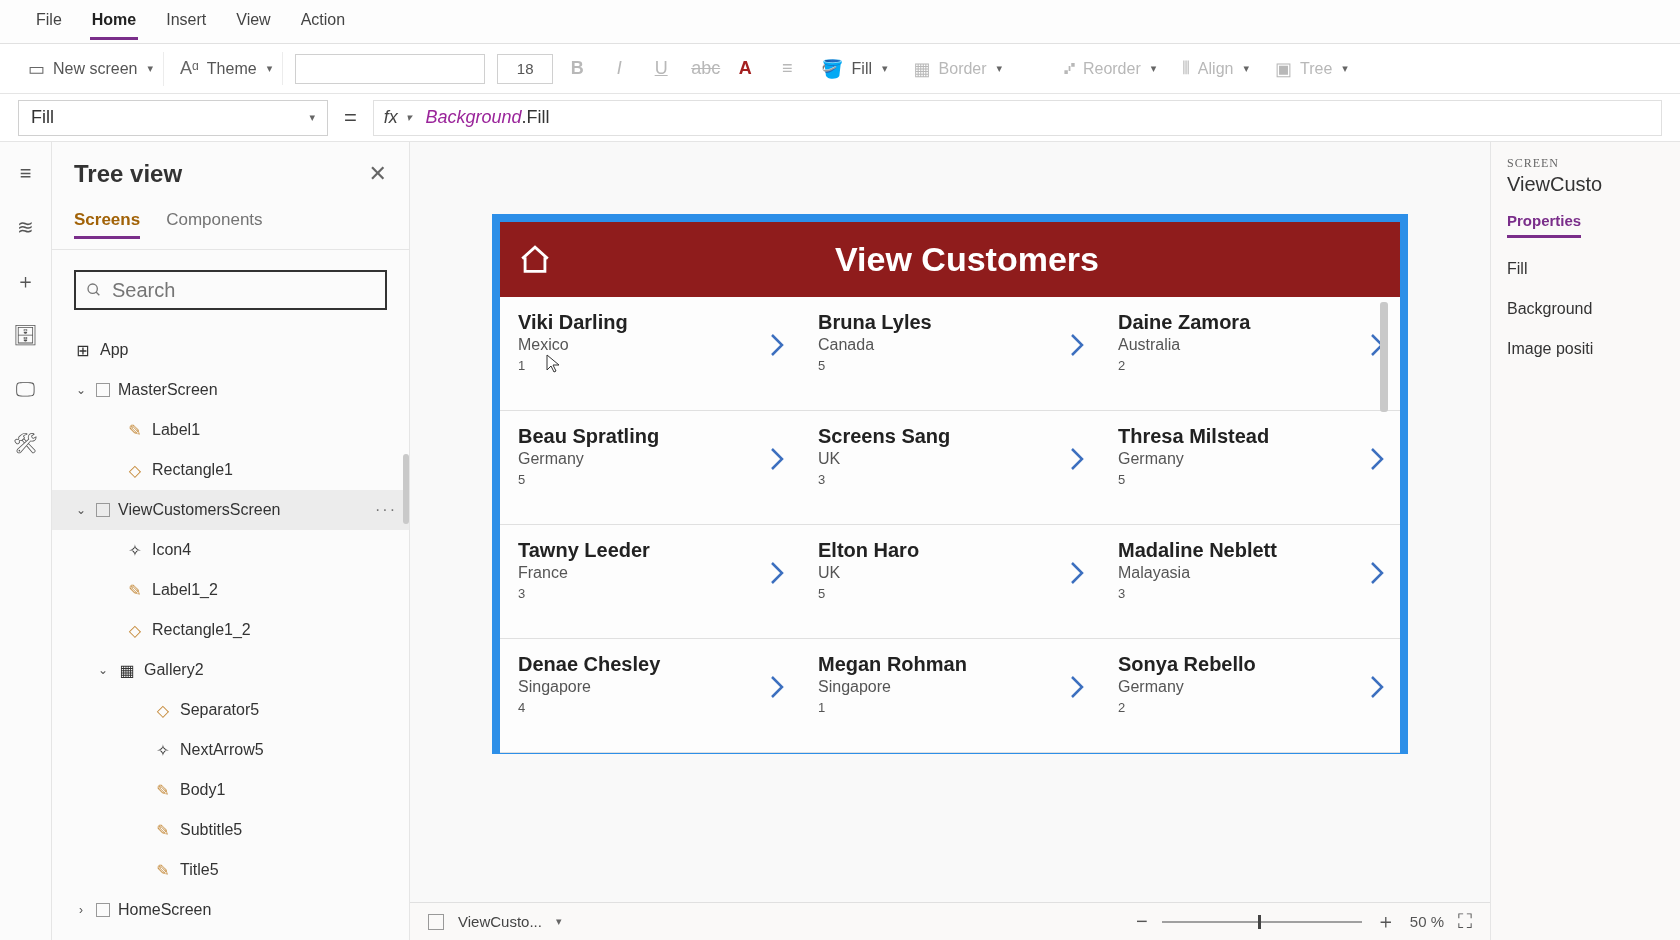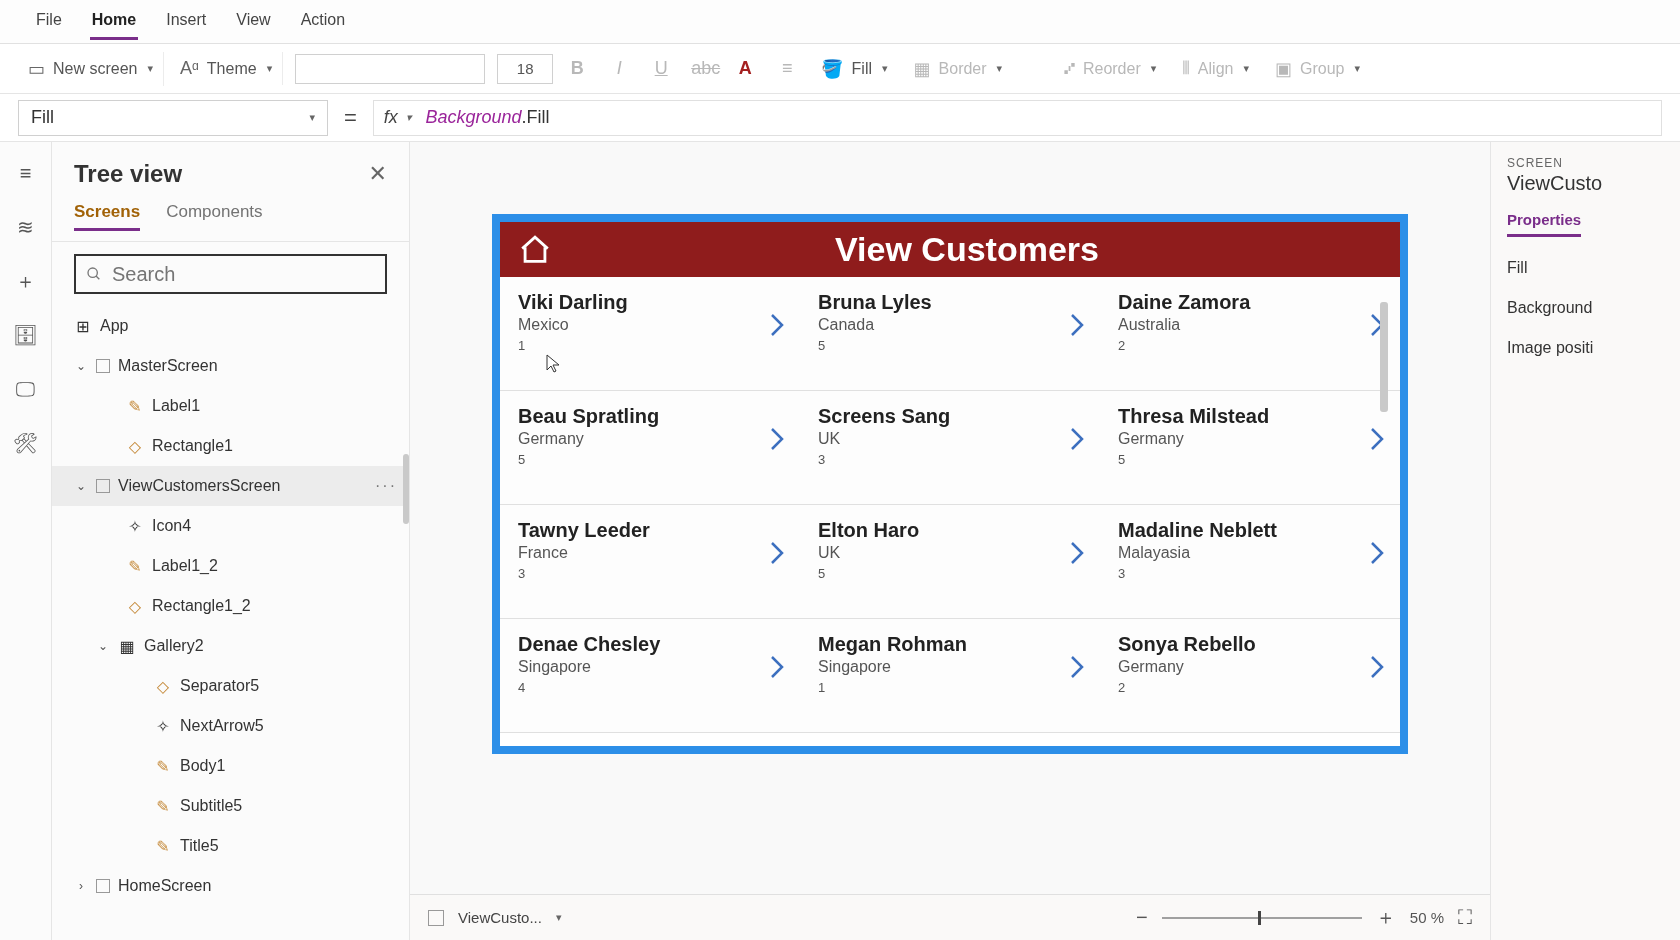--- a/index.html
+++ b/index.html
@@ -34,21 +34,21 @@
 .fx-box { flex:1; height:36px; border:1px solid #e0e0e0; display:flex; align-items:center; padding:0 10px; gap:14px; font-family: Consolas, monospace; font-size:18px;}
 .fx-label{font-style:italic; color:#444; display:flex; align-items:center; gap:6px;}
 .fx-prop{color:#9a249a; font-style:italic;}
 .fx-suffix{color:#333;}
 
 
 .main { display: flex; height: calc(940px - 44px - 50px - 48px); }
 .rail { width: 52px; background: #fbfbfb; border-right: 1px solid #e5e5e5; display:flex; flex-direction:column; align-items:center; padding-top:16px; gap:24px;}
 .rail-btn{width:30px;height:30px;display:flex;align-items:center;justify-content:center;color:#555;font-size:20px;cursor:pointer;}
 
-.treepane{ width:358px; background:#fbfbfb; border-right:1px solid #e5e5e5; display:flex; flex-direction:column; position:relative;}
+.treepane{ width:358px; background:#fbfbfb; border-right:1px solid #e5e5e5; display:flex; flex-direction:column; position:relative;gap:8px;}
 .tree-head{display:flex;align-items:center;justify-content:space-between;padding:18px 22px 8px 22px;}
 .tree-title{font-size:24px;font-weight:600;color:#333;}
 .tree-close{font-size:22px;color:#666;cursor:pointer;}
 .tree-tabs{display:flex;gap:26px;padding:0 22px 10px 22px;border-bottom:1px solid #e5e5e5;}
 .tree-tab{font-size:17px;color:#737373;padding:6px 0;cursor:pointer;}
 .tree-tab.active{color:#a16207;font-weight:600;border-bottom:3px solid #7a2e8a;}
 .search-wrap{padding:12px 22px;}
 .search-box{display:flex;align-items:center;gap:10px;border:2px solid #333;height:40px;padding:0 10px;}
 .search-box input{border:none;outline:none;font-size:20px;flex:1;background:transparent;}
 .tree-body{flex:1;overflow:auto;}
@@ -57,44 +57,44 @@
 .chev{width:14px;display:inline-block;text-align:center;color:#555;font-size:12px;}
 .chk{width:14px;height:14px;border:1px solid #999;display:inline-block;}
 .ticon{width:18px;height:18px;display:inline-flex;align-items:center;justify-content:center;}
 .more{margin-left:auto;color:#777;letter-spacing:2px;}
 .pad0{padding-left:22px;} .pad1{padding-left:44px;} .pad2{padding-left:74px;} .pad3{padding-left:102px;}
 .scrollind{position:absolute;right:0;top:312px;width:6px;height:70px;background:#c9c9c9;border-radius:3px;}
 
 .canvas-wrap{flex:1;background:#f9f9f9;display:flex;flex-direction:column;}
 .canvas-area{flex:1;display:flex;align-items:flex-start;justify-content:center;padding-top:72px;}
 .screen-sel{border:8px solid #2d8fe8;width:916px;height:540px;background:#fff;}
-.screen-header{height:55px;background:#8f1c1c;display:flex;align-items:center;padding:0 18px;color:#fff;}
+.screen-header{height:75px;background:#8f1c1c;display:flex;align-items:center;padding:0 18px;color:#fff;}
 .home-icon-svg{width:34px;height:34px;stroke:#fff;}
 .screen-title{flex:1;text-align:center;font-size:34px;font-weight:700;}
 .gallery{display:grid;grid-template-columns:1fr 1fr 1fr;height:calc(540px - 68px - 16px);overflow:hidden;background:#fdfdfd;}
 .cell{position:relative;border-bottom:1px solid #e0e0e0;padding:14px 18px;}
 .cell-name{font-size:20px;font-weight:600;color:#222;}
 .cell-sub{font-size:16px;color:#555;margin-top:2px;}
 .cell-num{font-size:13px;color:#555;margin-top:4px;}
 .cell-arrow{position:absolute;right:14px;top:34px;color:#3c6fbf;}
 .gscroll{position:absolute;right:12px;top:80px;width:8px;height:110px;background:#c9c9c9;border-radius:3px;}
 .screen-inner{position:relative;height:100%;}
 .cursor{position:absolute;left:46px;top:132px;font-size:14px;color:#333;}
 
-.statusbar{height:46px;border-top:1px solid #e0e0e0;display:flex;align-items:center;padding:0 18px;gap:14px;background:#faf9f8;}
+.statusbar{height:38px;border-top:1px solid #e0e0e0;display:flex;align-items:center;padding:0 18px;gap:14px;background:#faf9f8;}
 .status-chk{width:16px;height:16px;border:1px solid #999;}
 .status-sel{font-size:15px;color:#444;display:flex;align-items:center;gap:12px;}
 .status-right{margin-left:auto;display:flex;align-items:center;gap:14px;}
 .zoom-track{width:200px;height:2px;background:#a0a0a0;position:relative;}
 .zoom-thumb{position:absolute;left:48%;top:-6px;width:3px;height:14px;background:#444;}
 .zoom-btn{font-size:20px;color:#555;cursor:pointer;}
 .zoom-pct{font-size:15px;color:#555;}
 
 .proppane{width:190px;border-left:1px solid #e5e5e5;background:#faf9f8;display:flex;flex-direction:column;padding:14px 0 0 16px;overflow:hidden;}
-.prop-cat{font-size:12px;letter-spacing:1px;color:#666;}
+.prop-cat{font-size:12px;letter-spacing:1px;color:#666;font-family:Liberation Serif, serif;}
 .prop-name{font-size:20px;color:#333;margin-top:2px;white-space:nowrap;}
 .prop-tabs{margin-top:16px;}
 .prop-tab{font-size:15px;font-weight:600;color:#7a2e8a;border-bottom:3px solid #7a2e8a;display:inline-block;padding-bottom:6px;}
 .prop-list{margin-top:22px;display:flex;flex-direction:column;gap:22px;}
 .prop-item{font-size:16px;color:#333;white-space:nowrap;}
 
 svg{display:block;}
 .icon-label{color:#c58a3a;}
 .icon-rect{color:#c58a3a;}
 </style>
@@ -146,21 +146,21 @@
     <span>Reorder</span>
     <span class="ribbon-chev">▾</span>
   </div>
   <div class="ribbon-btn disabled noborder">
     <span class="ribbon-icon">⫴</span>
     <span>Align</span>
     <span class="ribbon-chev">▾</span>
   </div>
   <div class="ribbon-btn disabled noborder">
     <span class="ribbon-icon">▣</span>
-    <span>Group</span>
+    <span>Tree</span>
     <span class="ribbon-chev">▾</span>
   </div>
 </div>
 
 <div class="fxbar">
   <div class="prop-sel">
     <span>Fill</span>
     <span class="ribbon-chev">▾</span>
   </div>
   <span class="eq">=</span>

